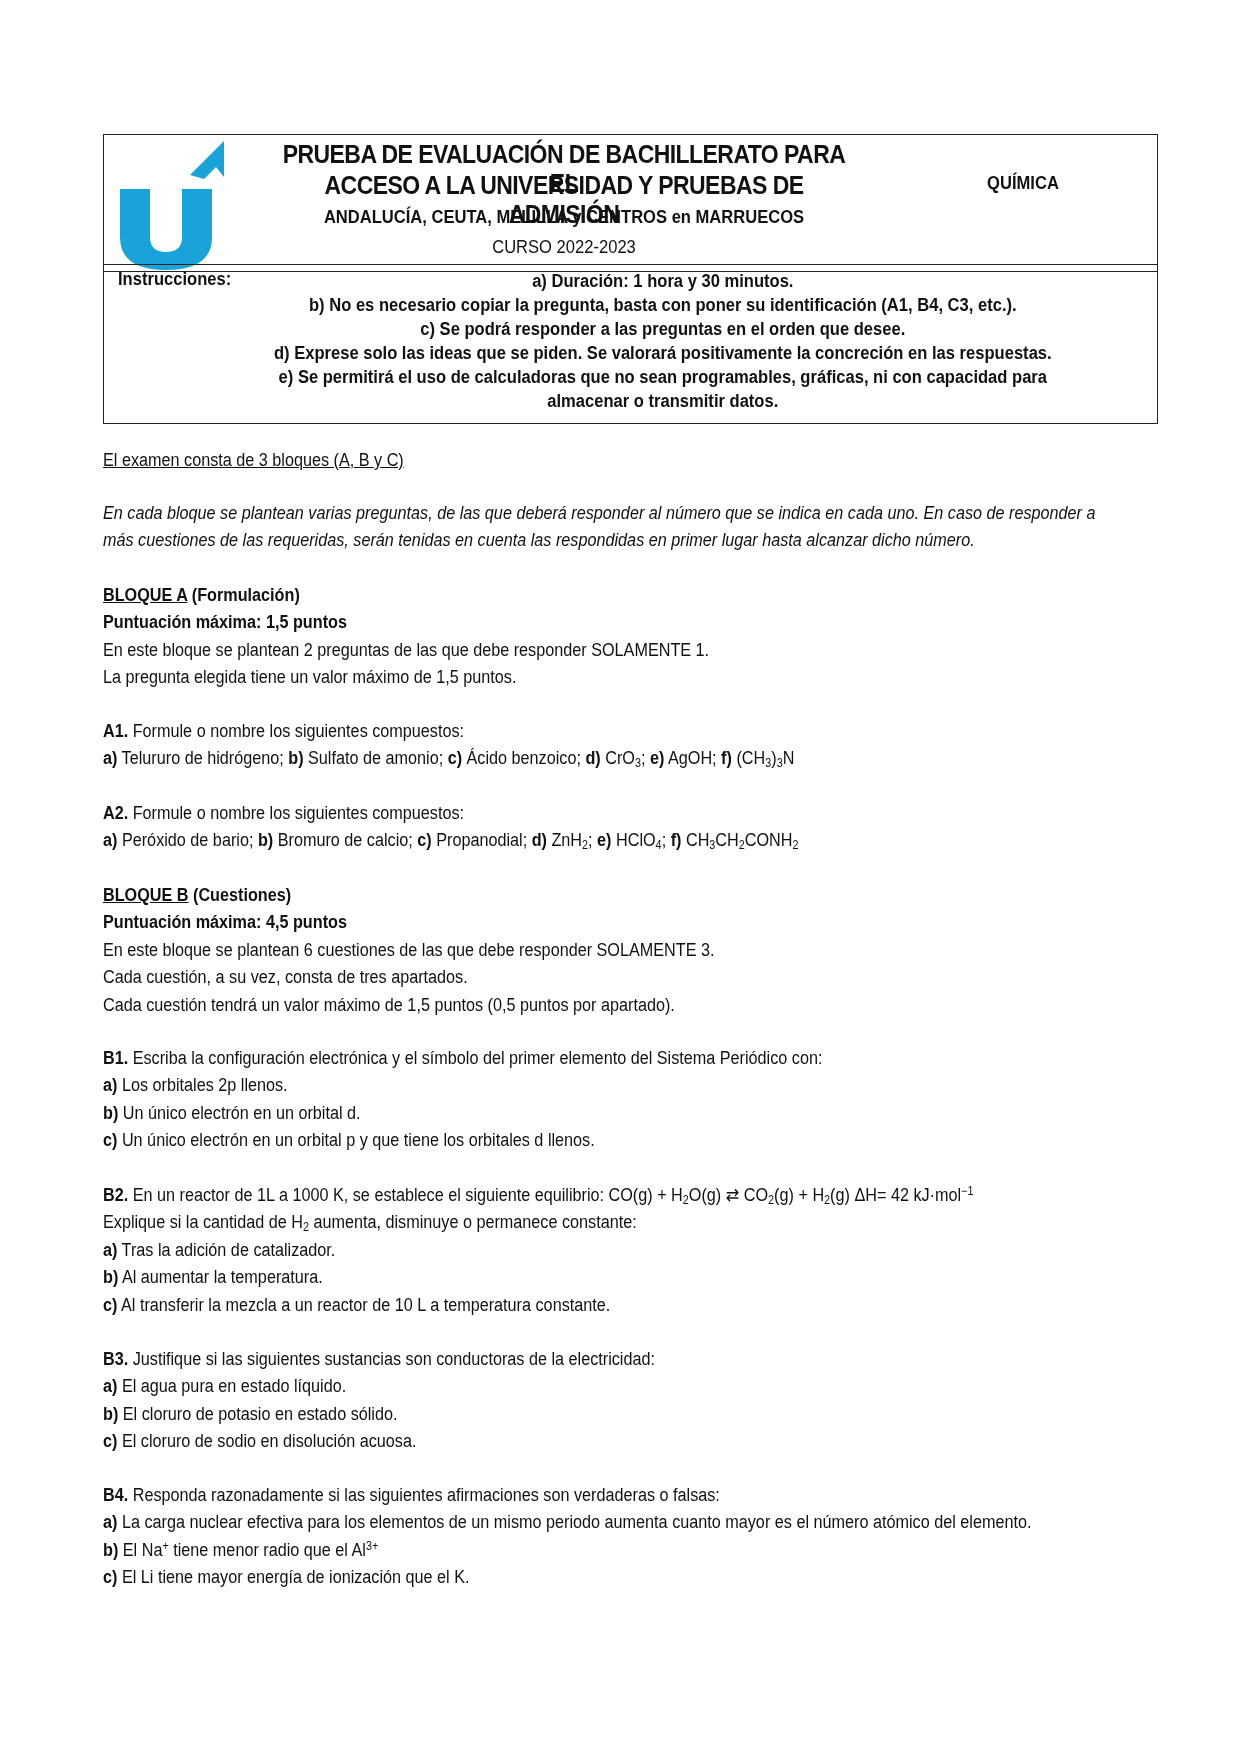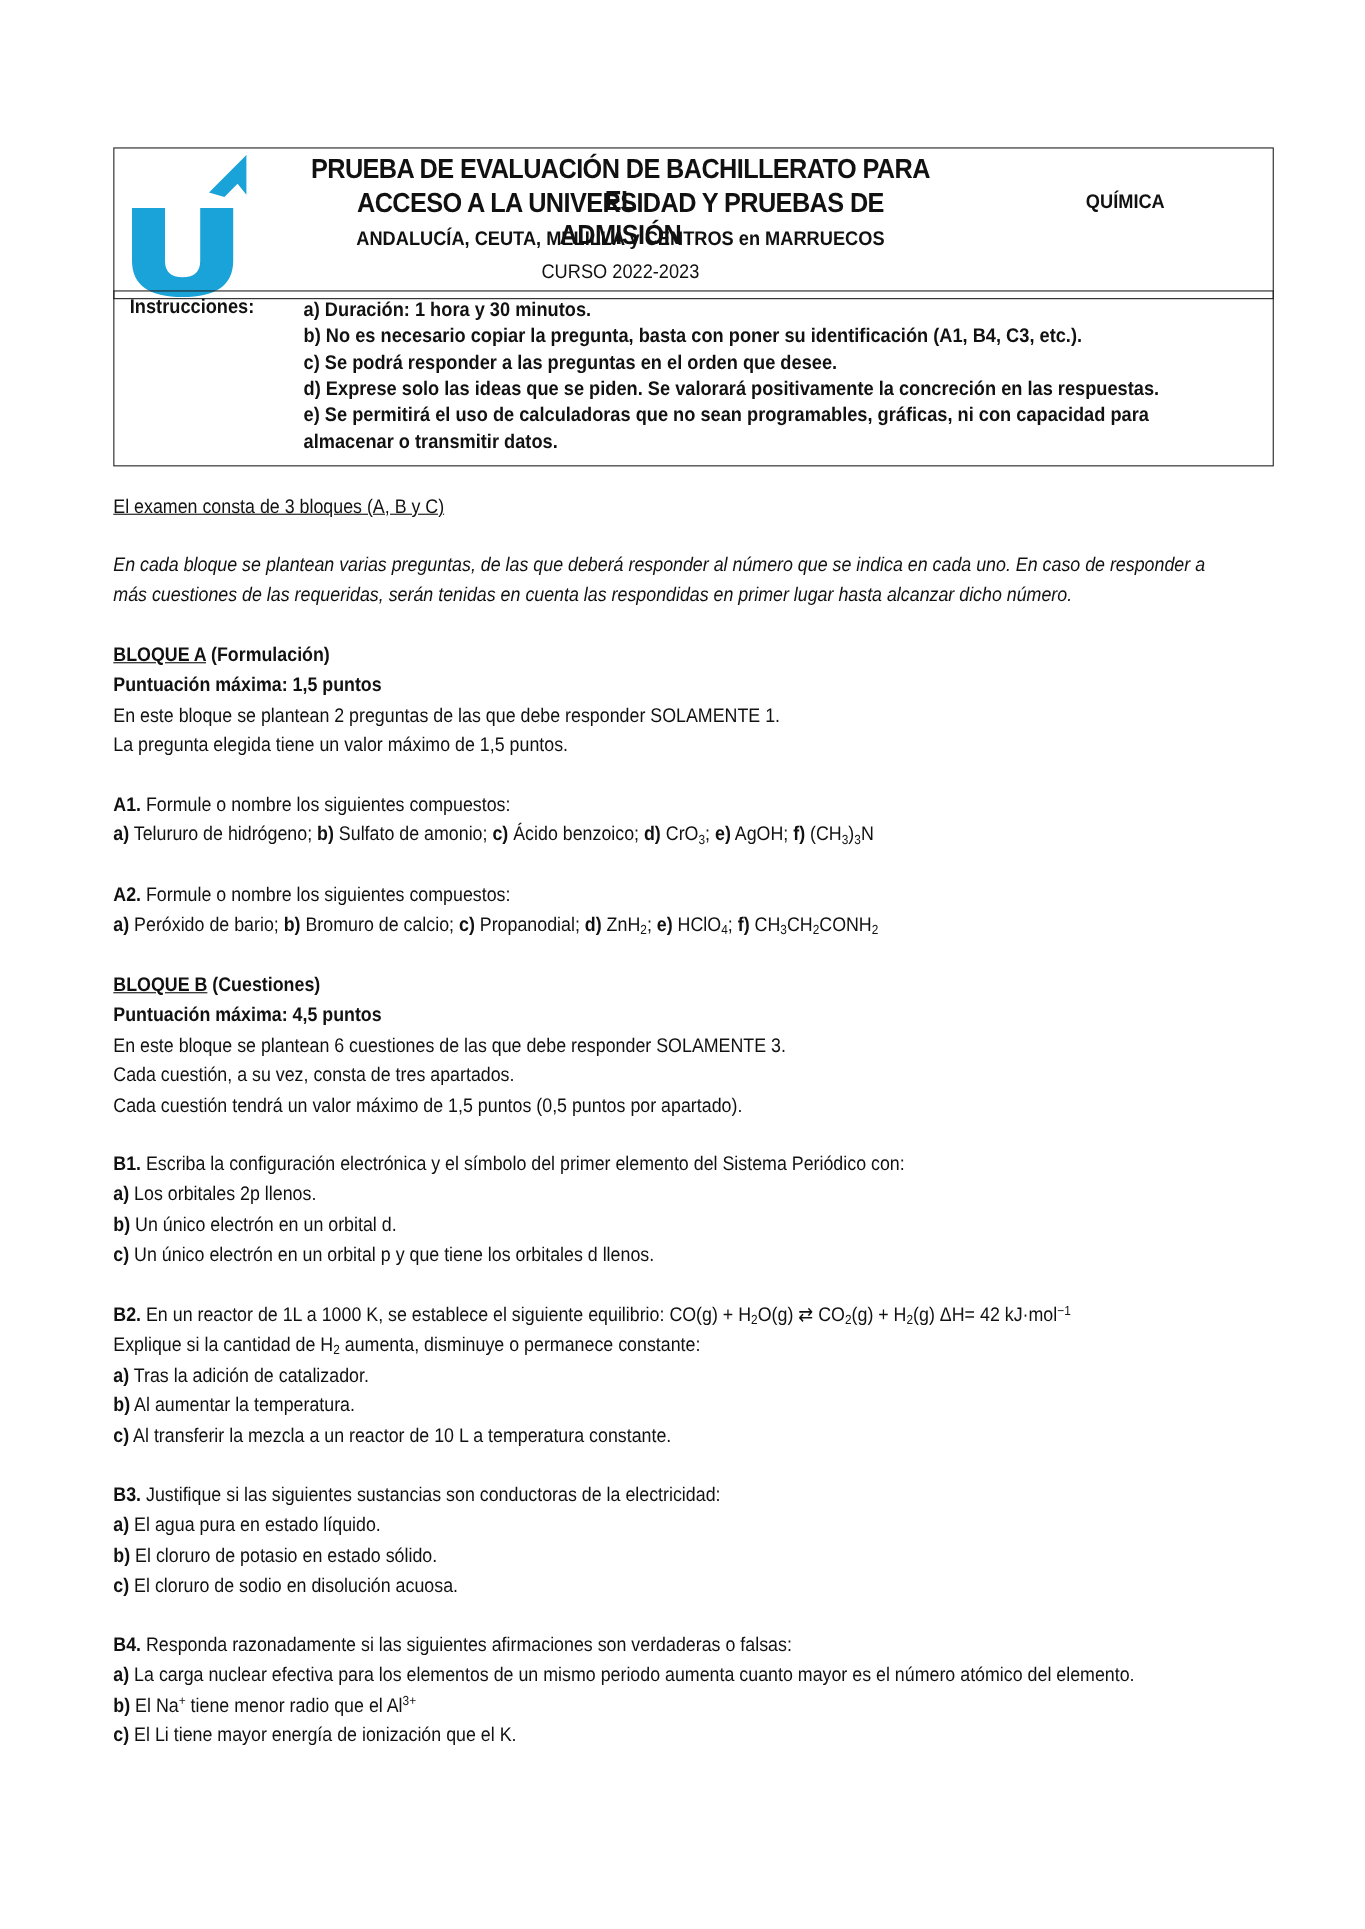--- a/index.html
+++ b/index.html
@@ -31,21 +31,21 @@
       position: absolute; left: 880px; top: 38px; font-weight: bold; font-size: 18px; transform: scaleX(0.92);
     }
     
     .instr-box {
       position: absolute; left: 103px; top: 264px; width: 1055px; height: 160px;
       border: 1.5px solid #222; box-sizing: border-box; padding-left: 48px;
     }
     .instr-label {
       position: absolute; left: 14px; top: 4px; font-weight: bold; font-size: 18px; transform: scaleX(0.92); transform-origin: left;
     }
-    .instr-list { position: absolute; left: 172px; top: 4px; width: 880px; }
+    .instr-list { position: absolute; left: 154px; top: 4px; width: 880px; text-align: center; }
     .instr-item {
       font-weight: bold; font-size: 18px; line-height: 24px; transform: scaleX(0.92); transform-origin: left; white-space: nowrap;
     }
     
     .text {
       position: absolute; left: 103px; font-size: 18px; line-height: 27.4px; white-space: nowrap;
       transform: scaleX(0.9); transform-origin: left;
     }
     .u { text-decoration: underline; }
     .b { font-weight: bold; }

